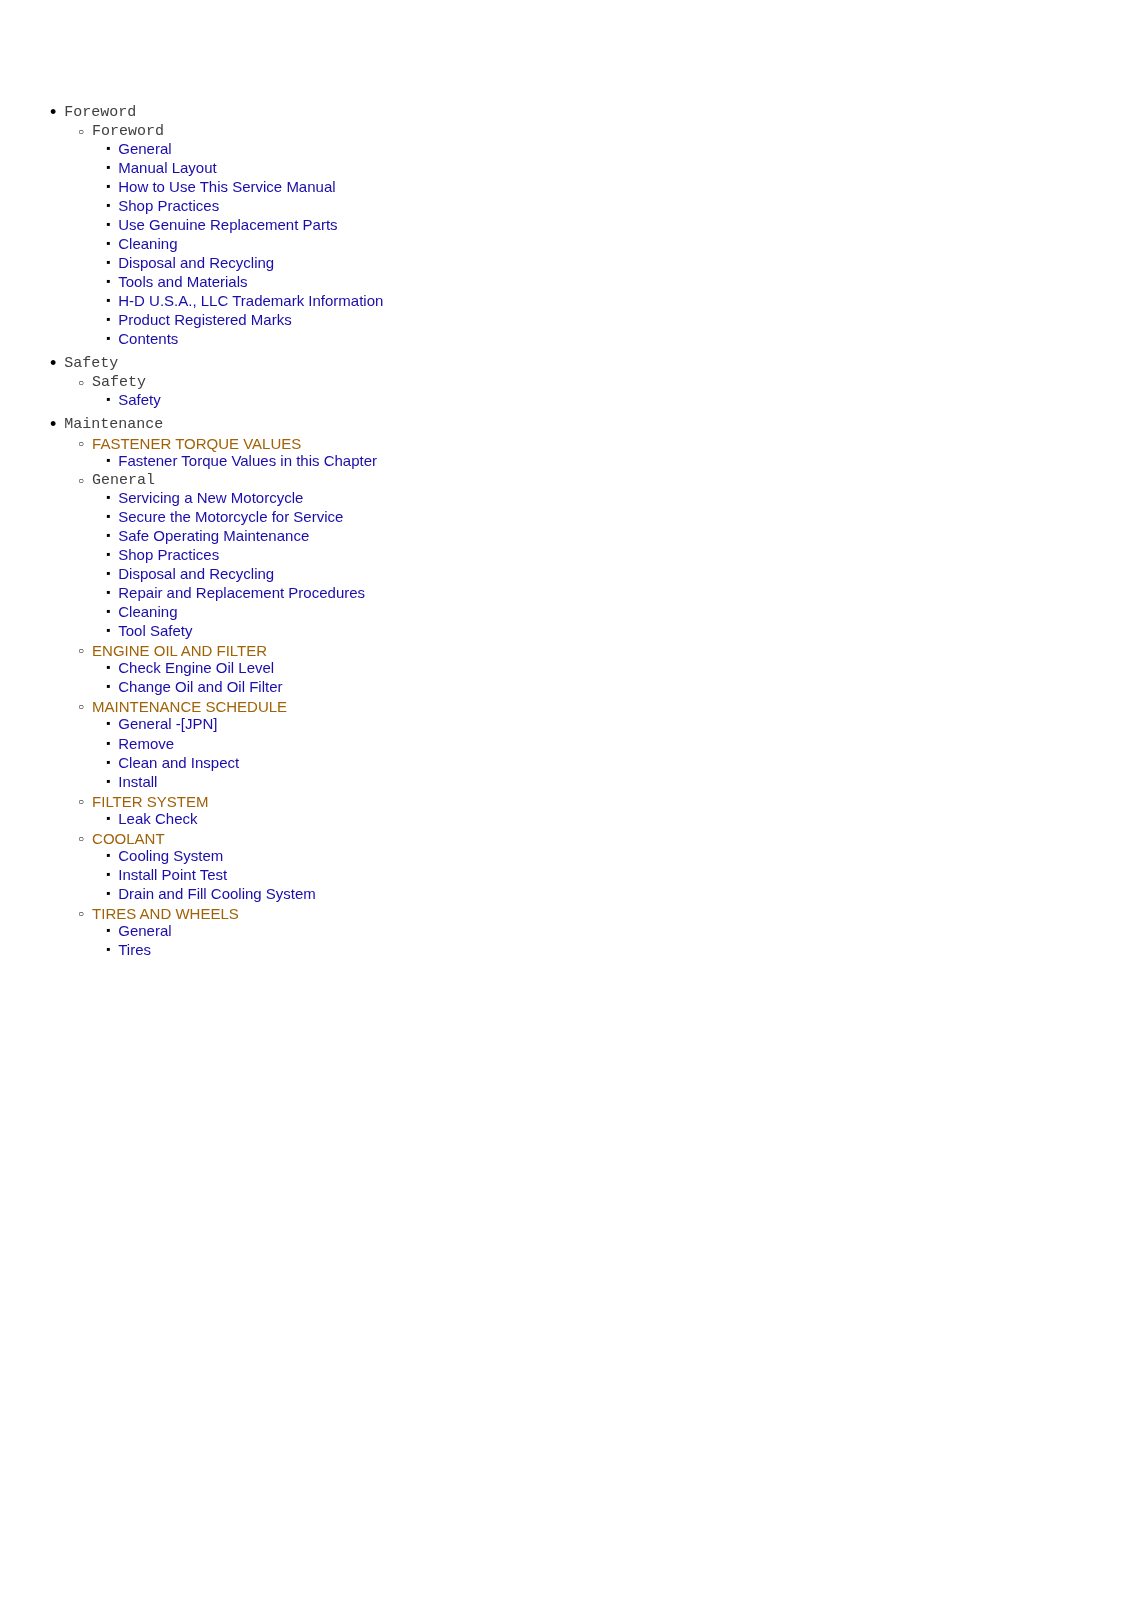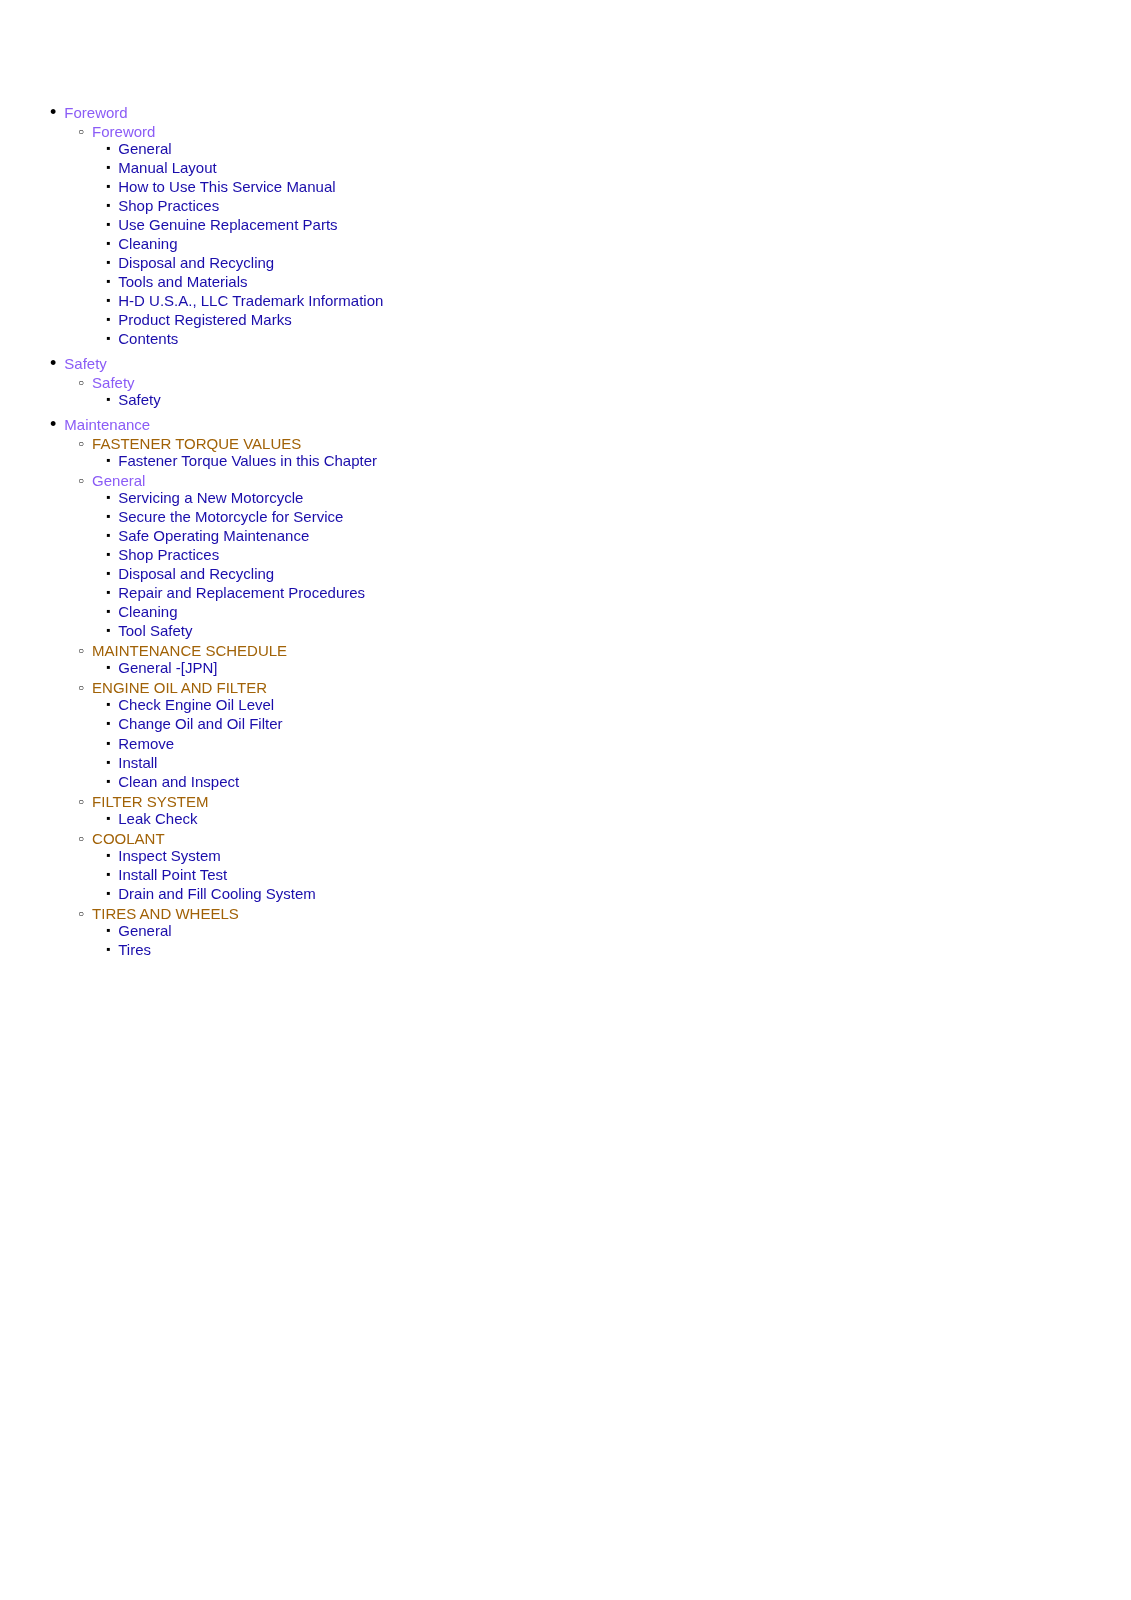--- a/index.html
+++ b/index.html
@@ -84,21 +84,22 @@
       font-size: 12px;
       color: #000;
     }
 
     a {
       color: #1a0dab;
       text-decoration: none;
     }
 
     .plain-text {
-      color: #8b5cf6;
+      color: #404040;
+      font-family: Liberation Mono, monospace;
     }
 
     .section-header {
       font-weight: normal;
       color: #a16207;
       font-size: 15px;
     }
 
     li {
       margin-bottom: 2px;
@@ -268,64 +269,64 @@
             </li>
             <li>
               <div class="item-label">
                 <a href="#">Tool Safety</a>
               </div>
             </li>
           </ul>
         </li>
         <li>
           <div class="item-label">
+            <span class="section-header">ENGINE OIL AND FILTER</span>
+          </div>
+          <ul class="level3">
+            <li>
+              <div class="item-label">
+                <a href="#">Check Engine Oil Level</a>
+              </div>
+            </li>
+            <li>
+              <div class="item-label">
+                <a href="#">Change Oil and Oil Filter</a>
+              </div>
+            </li>
+          </ul>
+        </li>
+        <li>
+          <div class="item-label">
             <span class="section-header">MAINTENANCE SCHEDULE</span>
           </div>
           <ul class="level3">
             <li>
               <div class="item-label">
                 <a href="#">General -[JPN]</a>
               </div>
             </li>
           </ul>
         </li>
         <li>
-          <div class="item-label">
-            <span class="section-header">ENGINE OIL AND FILTER</span>
-          </div>
-          <ul class="level3">
-            <li>
-              <div class="item-label">
-                <a href="#">Check Engine Oil Level</a>
-              </div>
-            </li>
-            <li>
-              <div class="item-label">
-                <a href="#">Change Oil and Oil Filter</a>
-              </div>
-            </li>
-          </ul>
-        </li>
-        <li>
           <ul class="level3">
             <li>
               <div class="item-label">
                 <a href="#">Remove</a>
               </div>
             </li>
             <li>
               <div class="item-label">
+                <a href="#">Clean and Inspect</a>
+              </div>
+            </li>
+            <li>
+              <div class="item-label">
                 <a href="#">Install</a>
               </div>
             </li>
-            <li>
-              <div class="item-label">
-                <a href="#">Clean and Inspect</a>
-              </div>
-            </li>
           </ul>
         </li>
         <li>
           <div class="item-label">
             <span class="section-header">FILTER SYSTEM</span>
           </div>
           <ul class="level3">
             <li>
               <div class="item-label">
                 <a href="#">Leak Check</a>
@@ -333,21 +334,21 @@
             </li>
           </ul>
         </li>
         <li>
           <div class="item-label">
             <span class="section-header">COOLANT</span>
           </div>
           <ul class="level3">
             <li>
               <div class="item-label">
-                <a href="#">Inspect System</a>
+                <a href="#">Cooling System</a>
               </div>
             </li>
             <li>
               <div class="item-label">
                 <a href="#">Install Point Test</a>
               </div>
             </li>
             <li>
               <div class="item-label">
                 <a href="#">Drain and Fill Cooling System</a>

